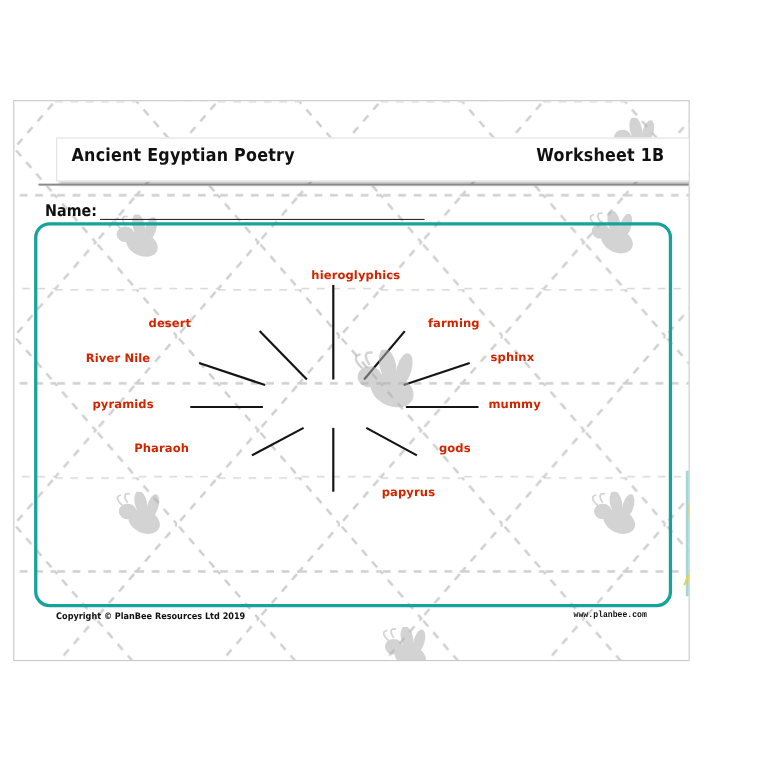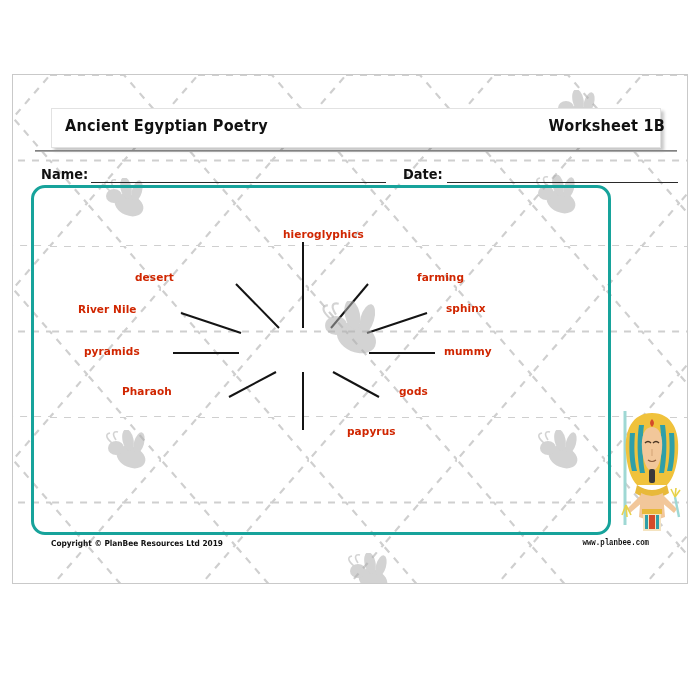--- a/index.html
+++ b/index.html
@@ -6,21 +6,21 @@
   body{
     width:700px;height:700px;
     background:#ffffff;
     font-family:"DejaVu Sans", sans-serif;
     overflow:hidden;
   }
   #screen{position:relative;width:700px;height:700px;background:#fff;}
 
   
   #page{
-    position:absolute;left:12px;top:74px;width:676px;height:510px;
+    position:absolute;left:12px;top:91px;width:615px;height:510px;
     background:#ffffff;
     border:1px solid #c9c9c9;
     box-sizing:border-box;
     overflow:hidden;
   }
 
   
   .hex-layer{position:absolute;left:0;top:0;width:100%;height:100%;}
   .hex-layer svg{display:block;}
 
@@ -242,24 +242,20 @@
     <div class="header-bar"></div>
     <div class="header-rule"></div>
     <div class="ws-title">Ancient Egyptian Poetry</div>
     <div class="ws-number">Worksheet 1B</div>
 
     <div class="field" id="name-field">
       <span class="lbl">Name:</span>
       <span class="ruleline"></span>
     </div>
 
-    <div class="field" id="date-field">
-      <span class="lbl">Date:</span>
-      <span class="ruleline"></span>
-    </div>
 
     <div class="work-area"></div>
 
     <div class="mindmap">
       <svg class="spokes" width="580" height="350" viewBox="0 0 580 350">
         <g stroke="#141414" stroke-width="2" fill="none">
 
           <line x1="272" y1="143" x2="272" y2="57"></line>
 
           <line x1="272" y1="187" x2="272" y2="245"></line>
@@ -293,21 +289,21 @@
           <g stroke="#b0b0b0" stroke-width="1.6" fill="none">
             <path d="M11 13 C5 8, 4 4, 9 3"></path>
             <path d="M15 10 C11 4, 12 1, 17 2"></path>
           </g>
         </svg>
       </div>
 
 
       <div class="leaf" style="left:214px;top:43px;">hieroglyphics</div>
       <div class="leaf" style="left:66px;top:86px;">desert</div>
-      <div class="leaf" style="left:320px;top:86px;margin-left:28px;">farming</div>
+      <div class="leaf" style="left:320px;top:86px;">farming</div>
       <div class="leaf" style="left:9px;top:118px;">River Nile</div>
       <div class="leaf" style="left:377px;top:117px;">sphinx</div>
       <div class="leaf" style="left:15px;top:160px;">pyramids</div>
       <div class="leaf" style="left:375px;top:160px;">mummy</div>
       <div class="leaf" style="left:53px;top:200px;text-align:center;">Pharaoh</div>
       <div class="leaf" style="left:330px;top:200px;">gods</div>
       <div class="leaf" style="left:278px;top:240px;">papyrus</div>
     </div>
 
 

